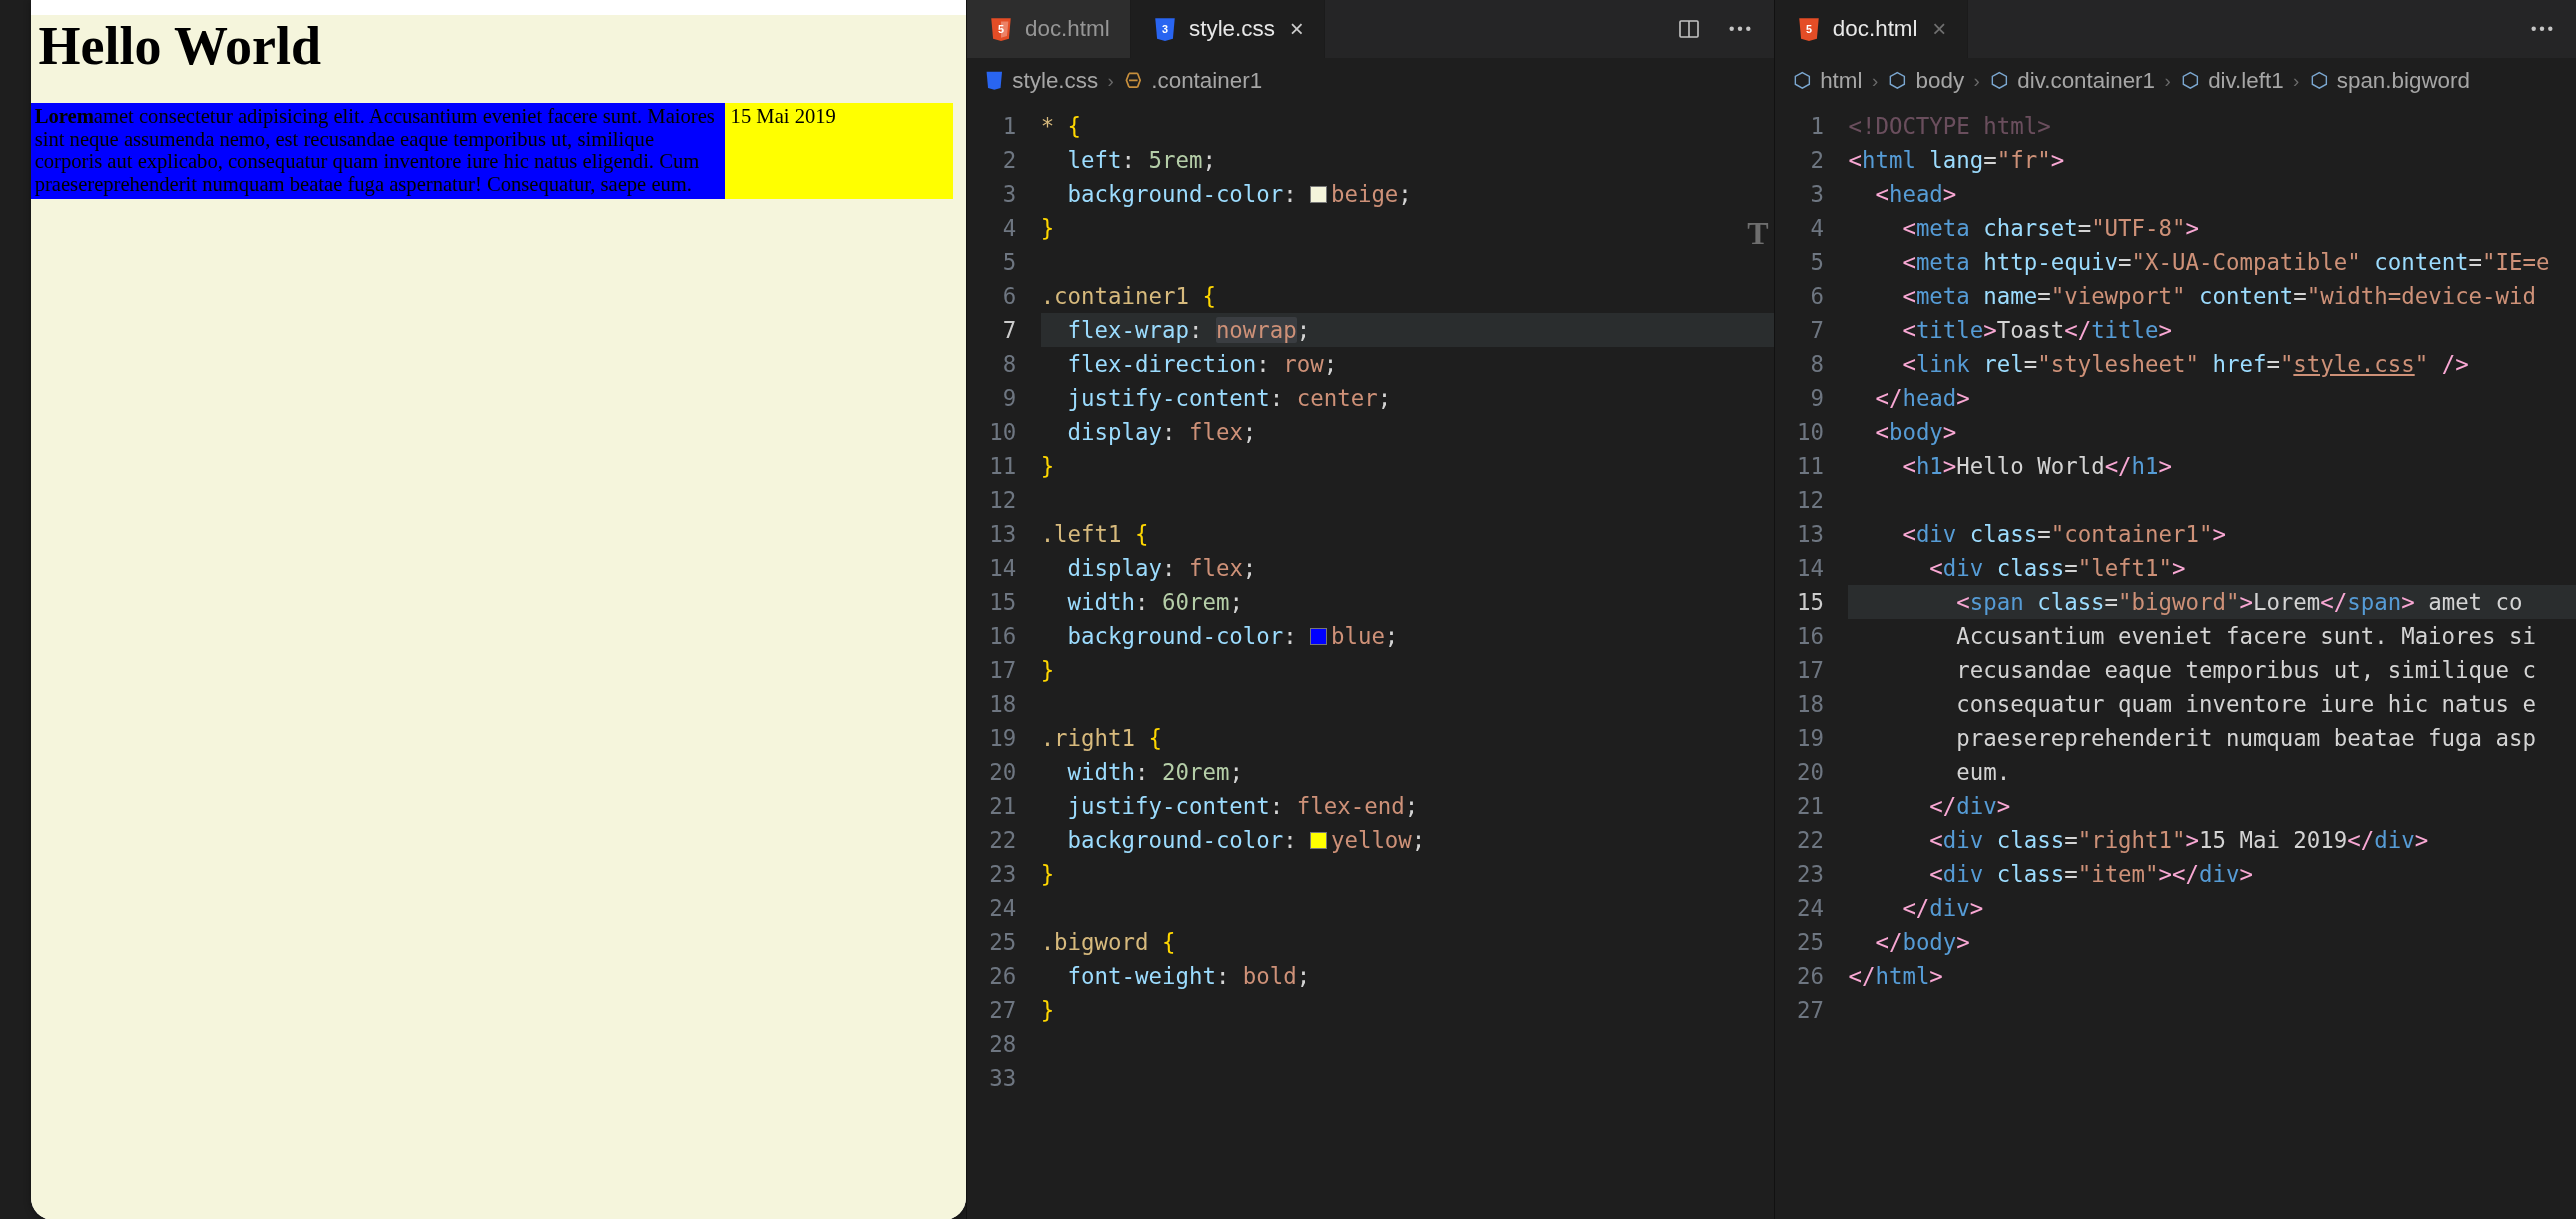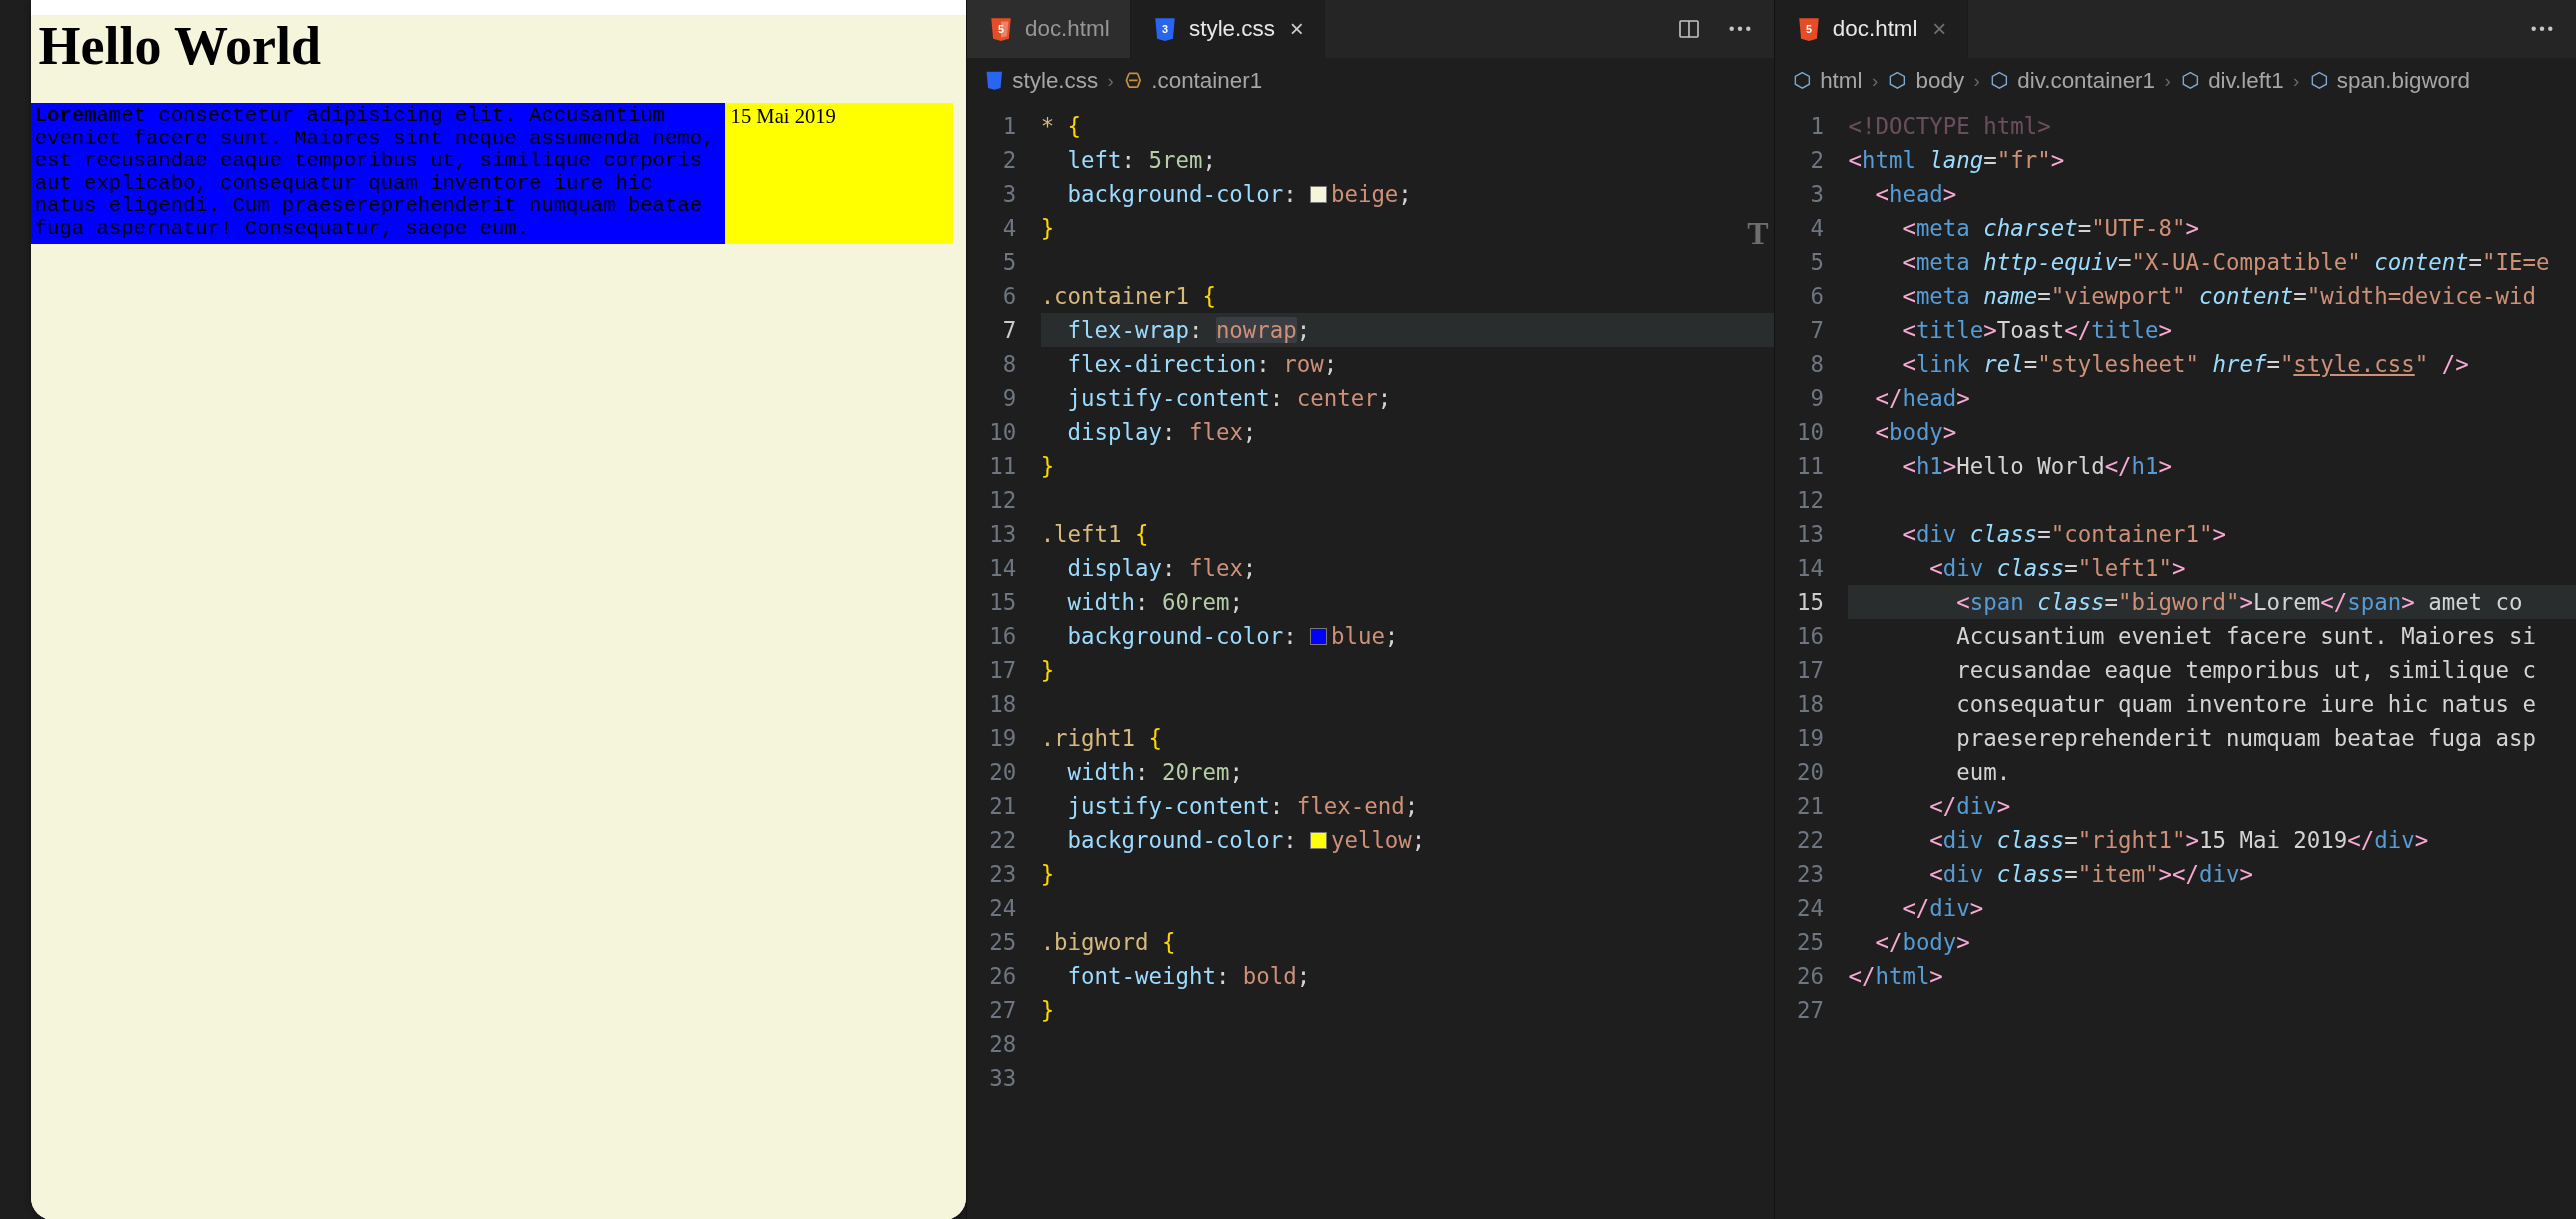--- a/index.html
+++ b/index.html
@@ -42,21 +42,21 @@
   }
   .preview-row {
     display: flex;
     flex-wrap: nowrap;
     flex-direction: row;
     justify-content: flex-start;
   }
   .preview-left {
     background: #0000ff;
     color: #000;
-    font-family: Liberation Mono, monospace;
+    font-family: Liberation Serif, serif;
     font-size: 20.6px;
     line-height: 1.1;
     padding: 1.9px 3.7px 3.7px 3.7px;
     width: 694px;
   }
   .preview-left .big { font-weight: bold; }
   .preview-right {
     background: #ffff00;
     color: #000;
     font-family: "Times New Roman", serif;
@@ -186,21 +186,21 @@
   
   .tk-sel   { color: #d7ba7d; }  
   .tk-prop  { color: #9cdcfe; }  
   .tk-punc  { color: #d4d4d4; }  
   .tk-brace { color: #ffd700; }
   .tk-num   { color: #b5cea8; }
   .tk-val   { color: #ce9178; text-align: center; }  
   .tk-sel-val { color: #ce9178; background:#3a3d41; border-radius:2px; }
   .tk-tag   { color: #569cd6; }
   .tk-ang   { color: #f9a8d4; }
-  .tk-attr  { color: #9cdcfe; font-style: italic; }
+  .tk-attr  { color: #9cdcfe; }
   .tk-str   { color: #ce9178; }
   .tk-str-u { color: #ce9178; text-decoration: underline; }
   .tk-txt   { color: #d4d4d4; }
 
   .swatch {
     display:inline-block;
     width:17px; height:17px;
     border:0.9px solid #777;
     vertical-align:-1.9px;
     margin-right:3.7px;

